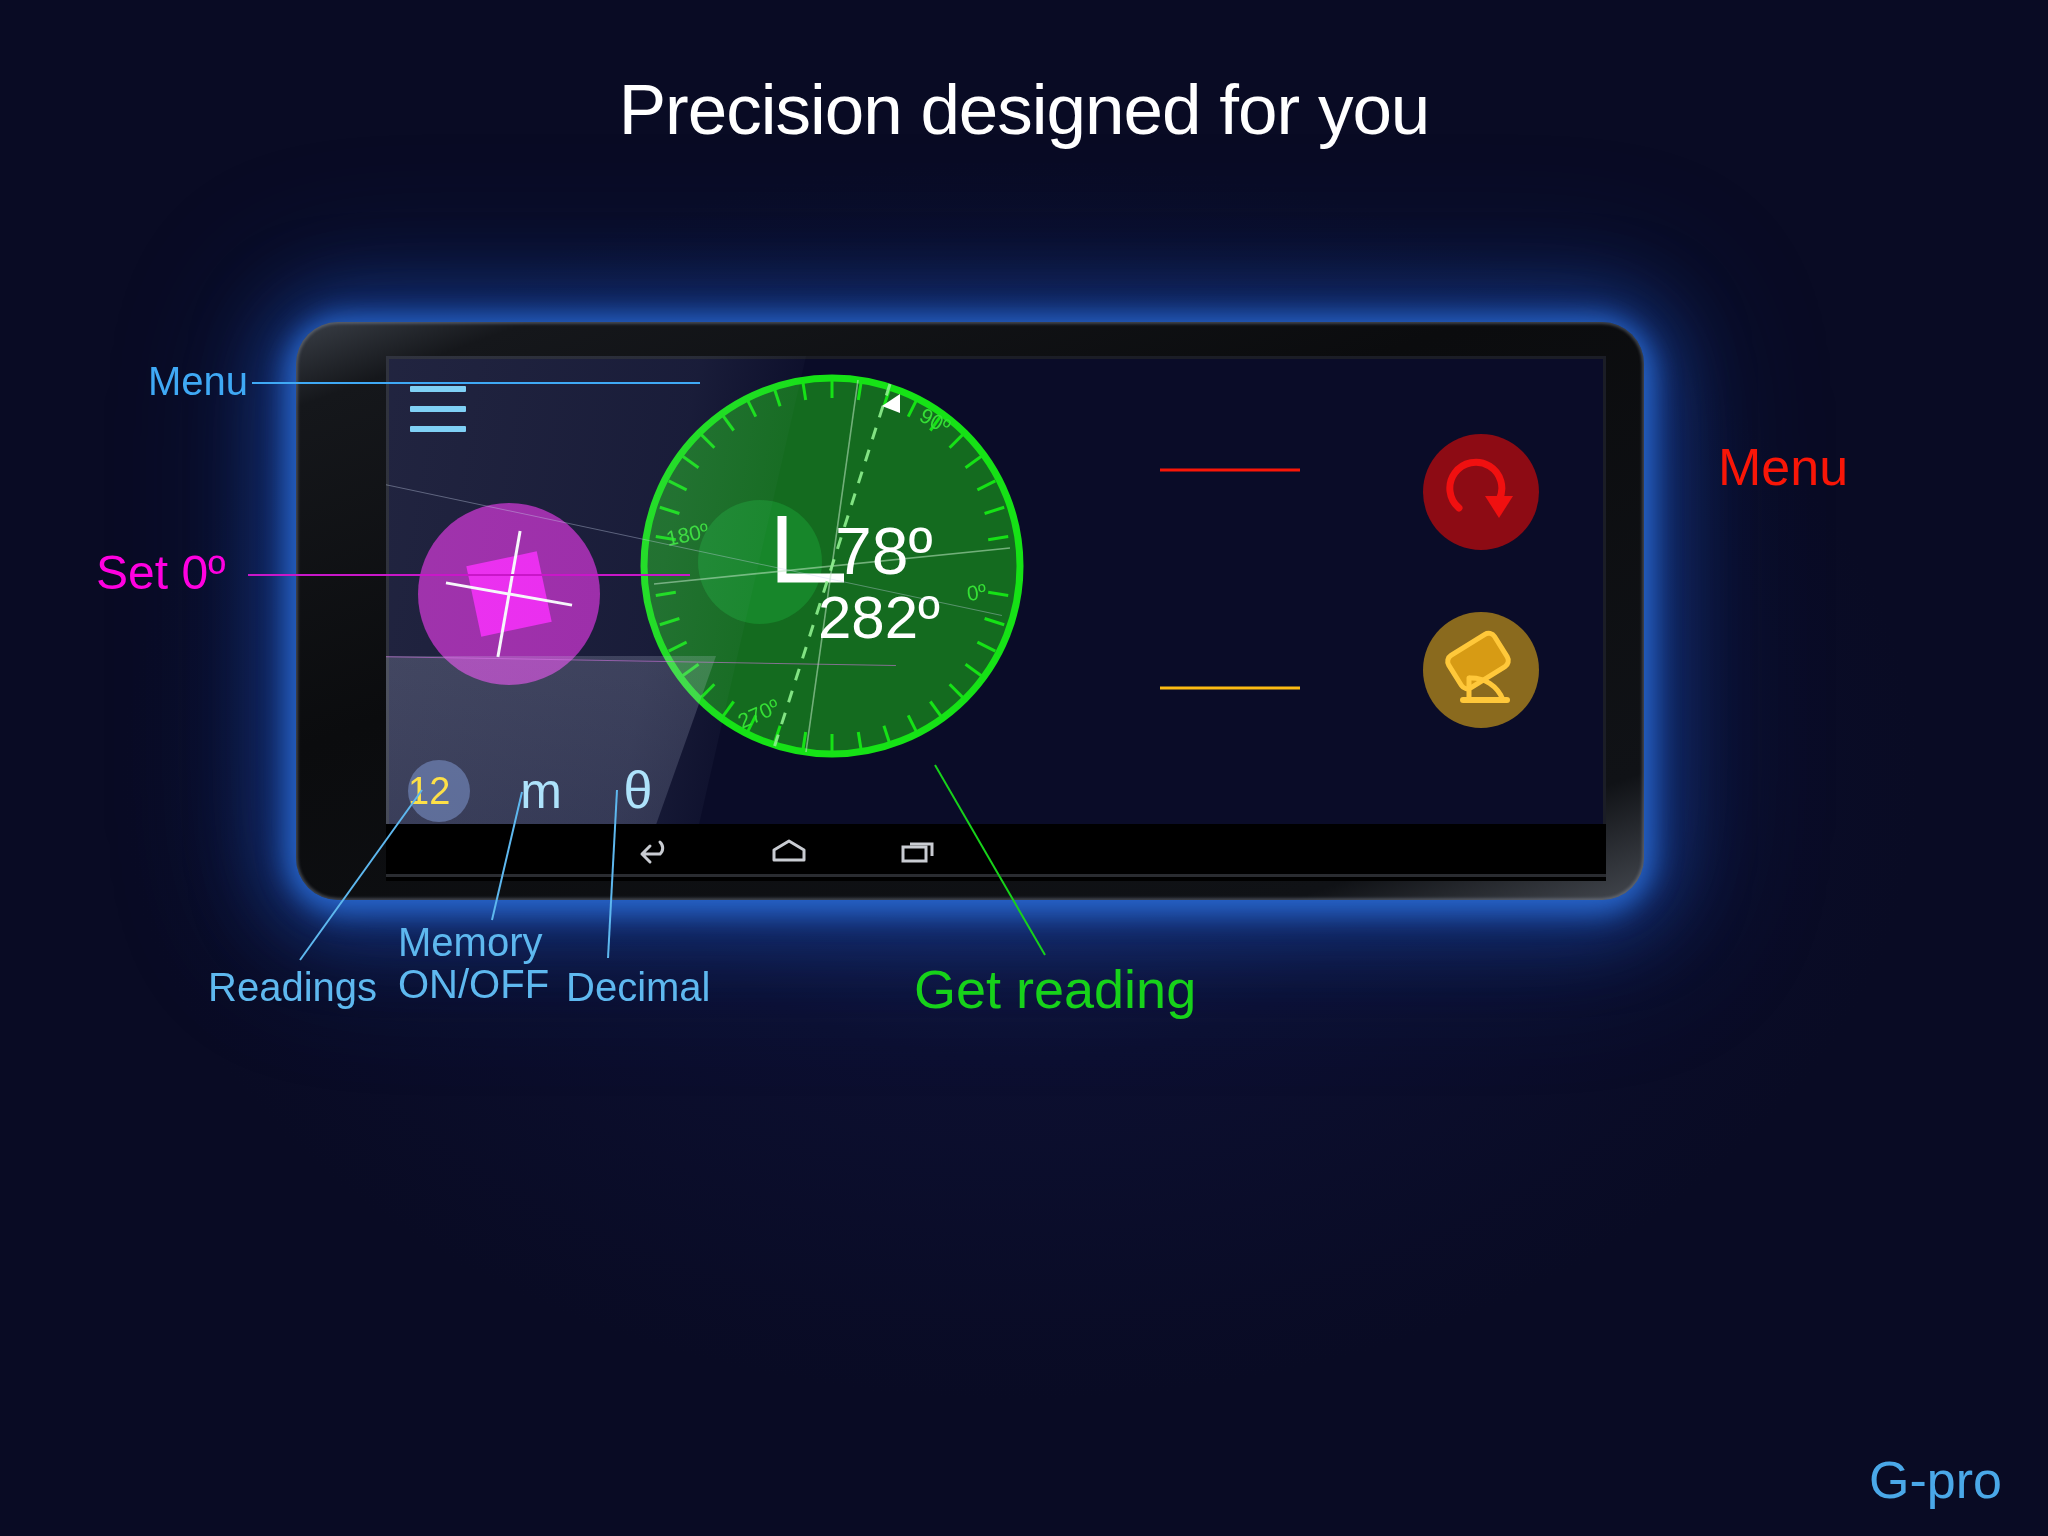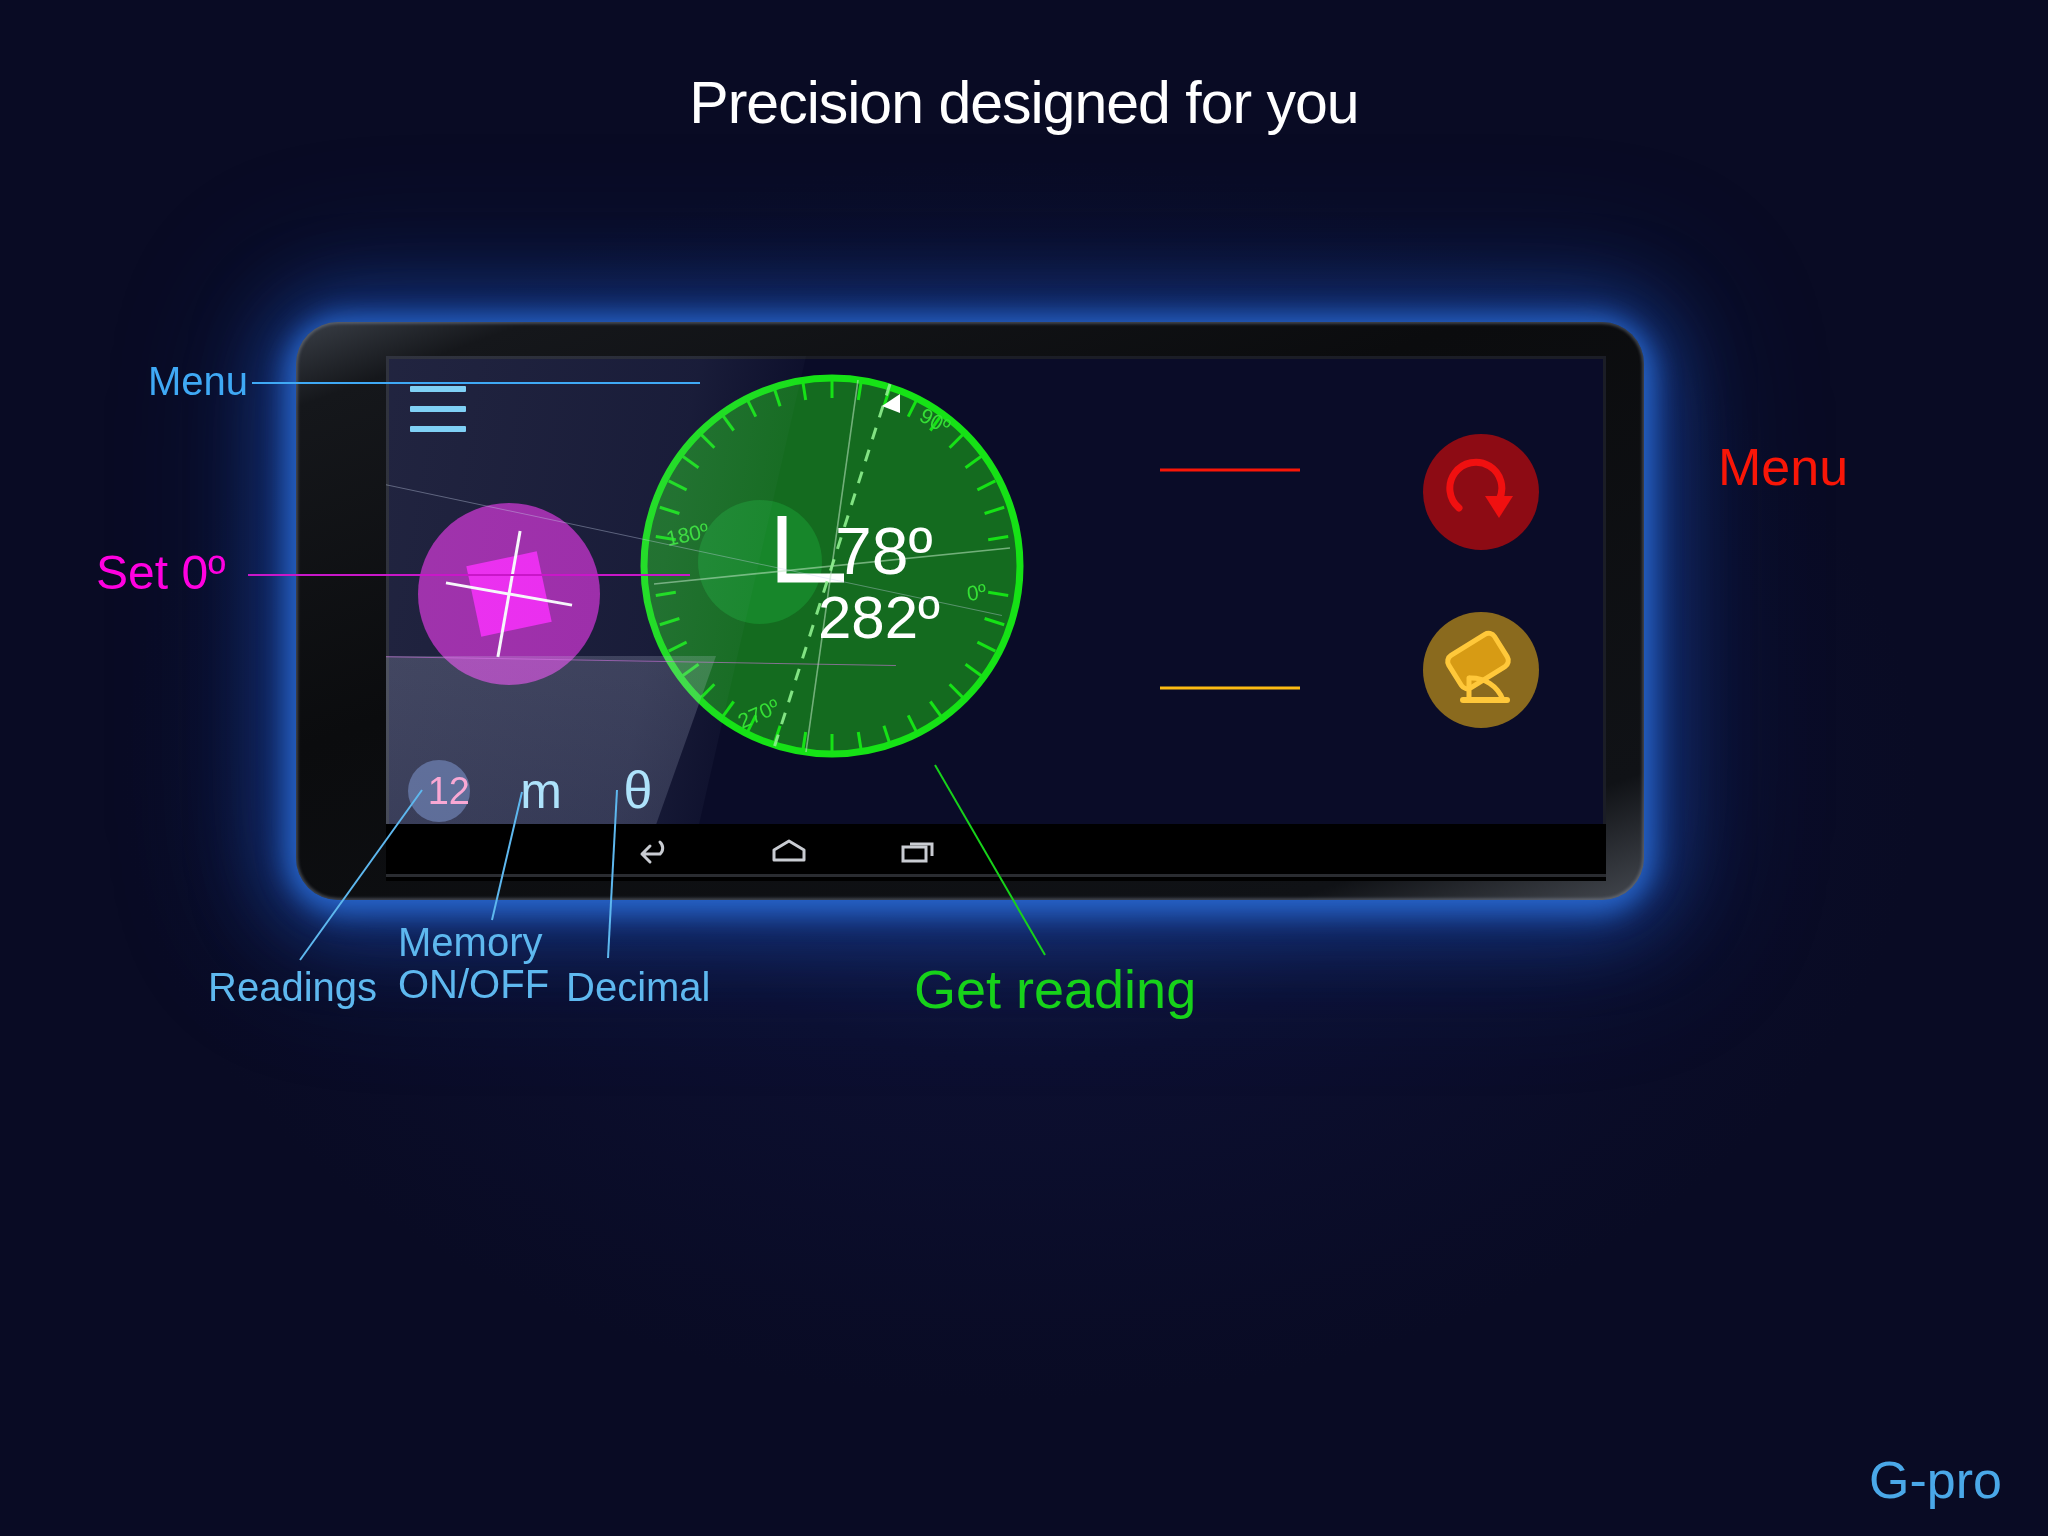--- a/index.html
+++ b/index.html
@@ -12,21 +12,21 @@
     position:relative; width:2048px; height:1536px;
     background:
       radial-gradient(ellipse 900px 620px at 1020px 780px, #121a47 0%, #0c0f30 45%, #090b24 100%);
     overflow:hidden;
   }
 
   
   #headline {
     position:absolute; left:0; top:74px; width:2048px;
     text-align:center; color:#ffffff;
-    font-size:59px; font-weight:400; letter-spacing:-1px;
+    font-size:71px; font-weight:400; letter-spacing:-1px;
     line-height:1;
   }
 
   
   #tablet-glow {
     position:absolute; left:300px; top:330px; width:1340px; height:570px;
     border-radius:44px;
     box-shadow:
       0 0 26px 14px rgba(41,105,210,0.90),
       0 0 70px 34px rgba(30,80,180,0.55),
@@ -103,21 +103,21 @@
   
   .rbtn { position:absolute; border-radius:50%; z-index:30; }
   #reset-btn { left:1037px; top:78px; width:116px; height:116px; background:#8d0b14; }
   #axis-btn  { left:1037px; top:256px; width:116px; height:116px; background:#8a6a1e; }
 
   
   #toolrow { position:absolute; left:0; top:396px; width:1220px; height:78px; z-index:46; }
   #readings-chip {
     position:absolute; left:22px; top:8px; width:62px; height:62px; border-radius:50%;
     background:rgba(126,150,205,0.55);
-    color:#f9a8d4; font-size:38px; line-height:62px; text-align:right;
+    color:#fde047; font-size:38px; line-height:62px; text-align:left;
   }
   #memory-btn {
     position:absolute; left:120px; top:10px; width:70px; height:58px;
     color:#aee3fb; font-size:50px; line-height:58px; text-align:center;
   }
   #decimal-btn {
     position:absolute; left:222px; top:6px; width:60px; height:64px;
     color:#aee3fb; font-size:52px; line-height:64px; text-align:center;
   }
 

